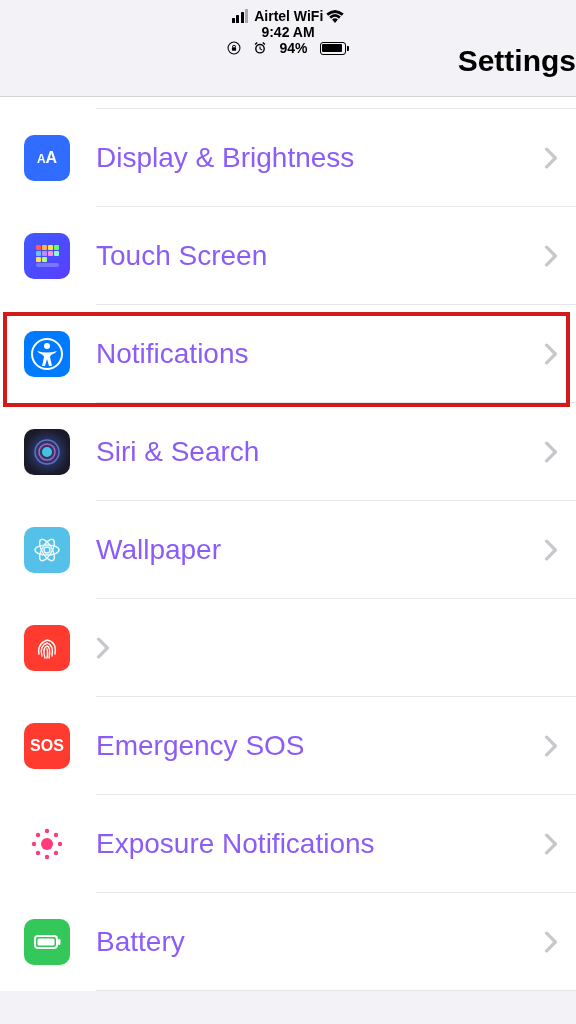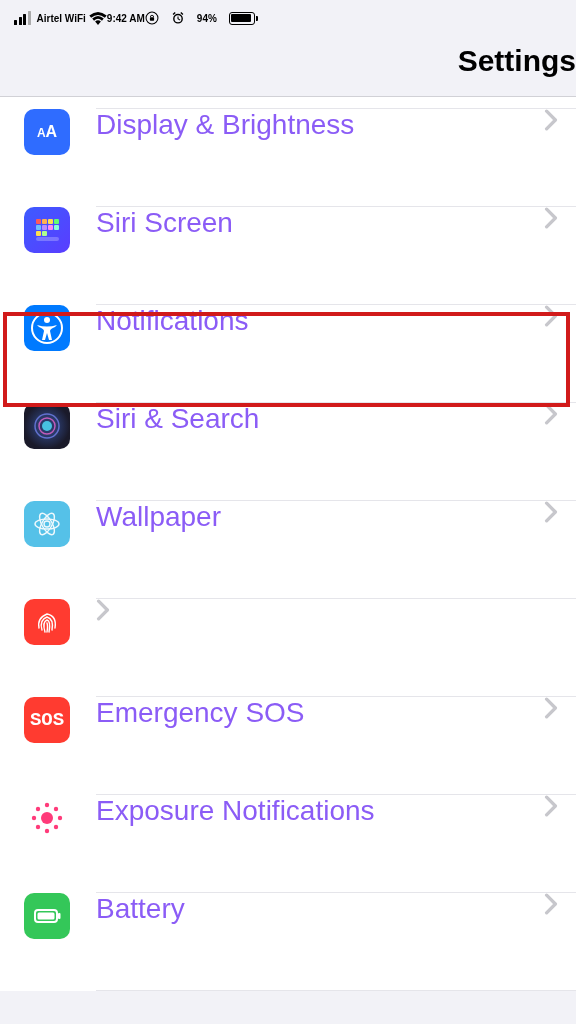--- a/index.html
+++ b/index.html
@@ -6,27 +6,28 @@
     body {
       font-family: -apple-system, BlinkMacSystemFont, "Helvetica Neue", sans-serif;
       width: 576px;
       height: 1024px;
       background: #f2f2f7;
       overflow: hidden;
       position: relative;
     }
     .status-bar {
       display: flex;
-      justify-content: flex-start;
+      justify-content: space-between;
       align-items: center;
       padding: 8px 14px 2px;
       height: 30px;
-      font-size: 10px;
+      font-size: 14px;
       font-weight: 600;
       color: #000;
+      flex-direction: column;
     }
     .status-left { display: flex; align-items: center; gap: 3px; }
     .status-right { display: flex; align-items: center; gap: 12px; }
     .signal-bars { display: flex; align-items: flex-end; gap: 1.5px; margin-right: 3px;}
     .signal-bar { width: 3px; background: #000; border-radius: 0.5px; }
     .signal-bar:nth-child(1){height:5px;}
     .signal-bar:nth-child(2){height:8px;}
     .signal-bar:nth-child(3){height:11px;}
     .signal-bar:nth-child(4){height:14px; background:#aaa;}
     .wifi-icon { width: 18px; height: 13px; }
@@ -39,21 +40,21 @@
     .header {
       text-align: right;
       padding: 14px 0 18px;
       border-bottom: 1px solid #d1d1d6;
     }
     .header-title { font-size: 30px; font-weight: 700; color: #000; }
     .list { background: #fff; }
     .spacer-row { height: 12px; border-bottom: 1px solid #e5e5ea; margin-left:96px;}
     .row {
       display: flex;
-      align-items: flex-start;
+      align-items: center;
       height: 98px;
       padding: 0 18px 0 24px;
       position: relative;
     }
     .row::after {
       content: "";
       position: absolute;
       left: 96px;
       right: 0;
       bottom: 0;
@@ -85,21 +86,21 @@
     .ic-home{background:linear-gradient(135deg,#3d5bff,#5a3dff);}
     .ic-access{background:#007aff;}
     .ic-wall{background:#55c1e8;}
     .ic-siri{background:radial-gradient(circle,#2a3a6a 30%,#1a1a2a 70%);}
     .ic-touch{background:#ff3b30;}
     .ic-sos{background:#ff3b30;}
     .ic-exposure{background:#fff;}
     .ic-battery{background:#34c759;}
     .aa-text{color:#fff;font-weight:600;font-size:16px;}
     .aa-small{font-size:12px;}
-    .sos-text{color:#fff;font-weight:700;font-size:19px;font-family:Liberation Mono, monospace;}
+    .sos-text{color:#fff;font-weight:700;font-size:16px;}
   </style>
 </head>
 <body>
 
 <div class="status-bar">
   <div class="status-left">
     <div class="signal-bars">
       <div class="signal-bar"></div>
         <div class="signal-bar"></div>
         <div class="signal-bar"></div>
@@ -158,21 +159,21 @@
           <rect x="22" y="4" width="5" height="5" rx="1" fill="#62ff6f"></rect>
         <rect x="4" y="10" width="5" height="5" rx="1" fill="#6fbfff"></rect>
           <rect x="10" y="10" width="5" height="5" rx="1" fill="#bb8cff"></rect>
           <rect x="16" y="10" width="5" height="5" rx="1" fill="#ff8cf2"></rect>
           <rect x="22" y="10" width="5" height="5" rx="1" fill="#8cffd9"></rect>
         <rect x="4" y="16" width="5" height="5" rx="1" fill="#ffe04f"></rect>
           <rect x="10" y="16" width="5" height="5" rx="1" fill="#aeff8c"></rect>
         <rect x="4" y="22" width="23" height="4" rx="2" fill="rgba(255,255,255,0.25)"></rect>
       </svg>
     </div>
-    <div class="row-label">Siri Screen</div>
+    <div class="row-label">Touch Screen</div>
     <svg class="chevron" viewBox="0 0 12 20">
         <path d="M2 2 L10 10 L2 18" fill="none" stroke="currentColor" stroke-width="3" stroke-linecap="round" stroke-linejoin="round"></path>
       </svg>
   </div>
 
   <div class="row">
     <div class="icon-box ic-access">
       <svg width="34" height="34" viewBox="0 0 34 34">
         <circle cx="17" cy="17" r="15" fill="none" stroke="#fff" stroke-width="2"></circle>
         <circle cx="17" cy="9" r="3" fill="#fff"></circle>

